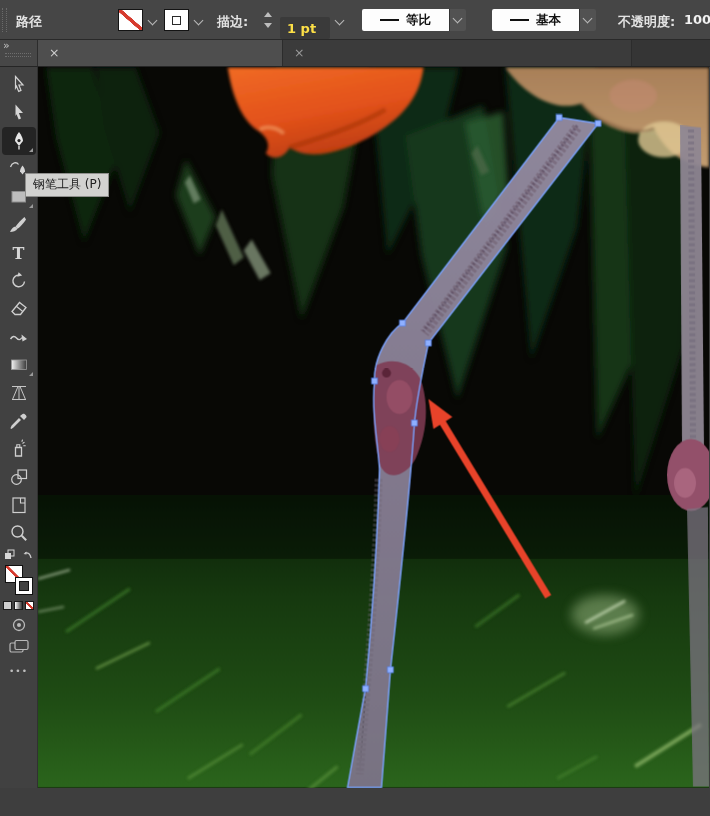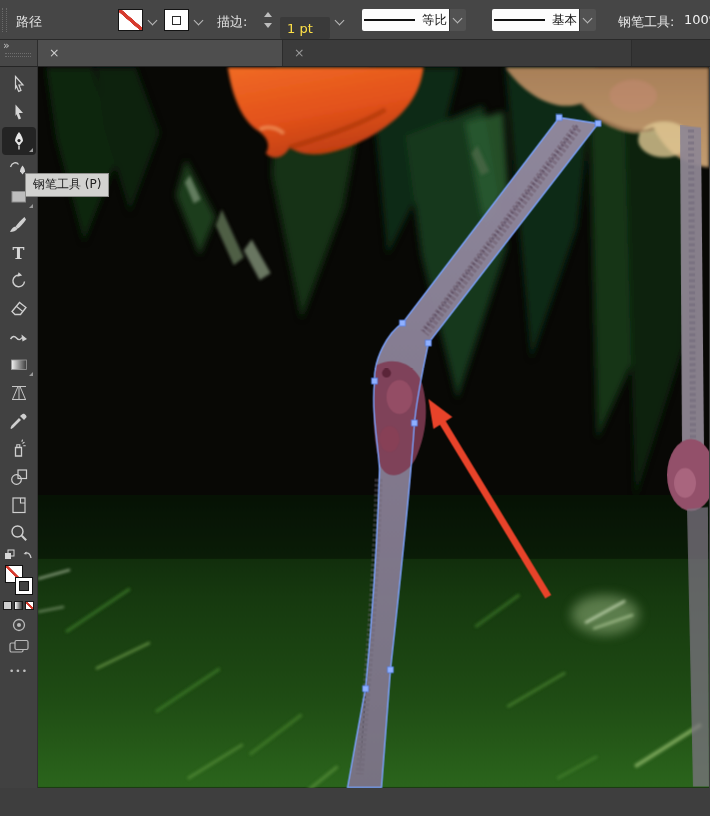--- a/index.html
+++ b/index.html
@@ -13,34 +13,34 @@
   .light{width:12px;height:12px;border-radius:50%;position:relative;}
   .light.red{background:#e2493f;}
   .light.red::after{content:"";position:absolute;left:3.5px;top:3.5px;width:5px;height:5px;border-radius:50%;background:#5a1410;}
   .light.yellow{background:#e0a93e;}
   .light.green{background:#55b748;}
   .home-btn{margin-left:18px;width:24px;height:20px;display:flex;align-items:center;justify-content:center;}
   .tb-divider{width:1px;height:18px;background:#555;margin:0 10px 0 8px;}
   .ws-btn{display:flex;align-items:center;gap:7px;}
   .app-title{position:absolute;right:-6px;top:7px;color:#ababab;font-size:12px;white-space:nowrap;width:112px;overflow:hidden;}
   
-  .controlbar{position:relative;height:40px;background:#464646;border-bottom:1px solid #292929;}
+  .controlbar{position:relative;height:40px;background:#464646;border-bottom:1px solid #292929;font-weight:bold;}
   .cb-grip{position:absolute;left:2px;top:8px;width:5px;height:24px;
     border-left:1px dotted #6a6a6a;border-right:1px dotted #6a6a6a;}
   .cb-label{position:absolute;color:#e3e3e3;font-size:13px;top:13px;white-space:nowrap;}
   .swatch{position:absolute;top:9px;width:25px;height:22px;background:#fff;border:1px solid #141414;}
   .none-slash{position:absolute;inset:0;background:linear-gradient(to top right,transparent 44%,#d63b2f 45%,#d63b2f 56%,transparent 57%);}
   .stroke-inner{position:absolute;left:7px;top:6px;width:9px;height:9px;border:1.5px solid #2a2a2a;}
   .chev{position:absolute;width:7px;height:7px;border-right:1.7px solid #b9b9b9;border-bottom:1.7px solid #b9b9b9;transform:rotate(45deg);}
   .stepper{position:absolute;top:11px;width:12px;height:18px;}
   .stepper .up{position:absolute;left:2px;top:1px;width:0;height:0;border-left:4px solid transparent;border-right:4px solid transparent;border-bottom:5px solid #bdbdbd;}
   .stepper .down{position:absolute;left:2px;bottom:1px;width:0;height:0;border-left:4px solid transparent;border-right:4px solid transparent;border-top:5px solid #bdbdbd;}
   .value-box{position:absolute;top:9px;height:22px;background:#3a3a3a;border-radius:2px;color:#fde047;font-size:13px;
     display:flex;align-items:center;padding:0 7px;margin-top:8px;}
-  .white-drop{position:absolute;top:9px;height:22px;background:#fdfdfd;border-radius:2px 0 0 2px;display:flex;align-items:center;gap:7px;padding:0 2px;width:87px;}
+  .white-drop{position:absolute;top:9px;height:22px;background:#fdfdfd;border-radius:2px 0 0 2px;display:flex;align-items:center;gap:7px;padding:0 18px;width:87px;}
   .wline{height:2.5px;background:#111;flex:1;}
   .wd-label{color:#111;font-size:12.5px;white-space:nowrap;}
   .chevbox{position:absolute;top:9px;width:17px;height:22px;background:#525252;border-radius:0 2px 2px 0;border-left:1px solid #333;}
   .chevbox .chev{position:absolute;left:4px;top:6px;}
   .opacity-value{position:absolute;top:12px;color:#f1f1f1;font-size:13px;white-space:nowrap;}
   
   .tabbar{height:27px;background:#343434;display:flex;align-items:stretch;border-bottom:1px solid #252525;}
   .panel-corner{width:38px;background:#474747;position:relative;border-right:1px solid #2c2c2c;}
   .collapse-glyph{position:absolute;left:3px;top:-1px;color:#c2c2c2;font-size:11px;}
   .panel-grip{position:absolute;left:5px;top:13px;width:26px;height:4px;border-top:1px dotted #6e6e6e;border-bottom:1px dotted #6e6e6e;}
@@ -111,21 +111,21 @@
       </div>
 
     <div class="white-drop" style="left:492px;justify-content:space-between;">
       <span class="wline"></span>
       <span class="wd-label">基本</span>
     </div>
     <div class="chevbox" style="left:579px;">
         <span class="chev"></span>
       </div>
 
-    <span class="cb-label" style="left:618px;">钢笔工具:</span>
+    <span class="cb-label" style="left:618px;">不透明度:</span>
     <span class="opacity-value" style="left:684px;">100%</span>
   </div>
 
   <div class="tabbar">
     <div class="panel-corner">
       <span class="collapse-glyph">»</span>
       <span class="panel-grip"></span>
     </div>
     <div class="tab active">
       <span class="close">×</span>

